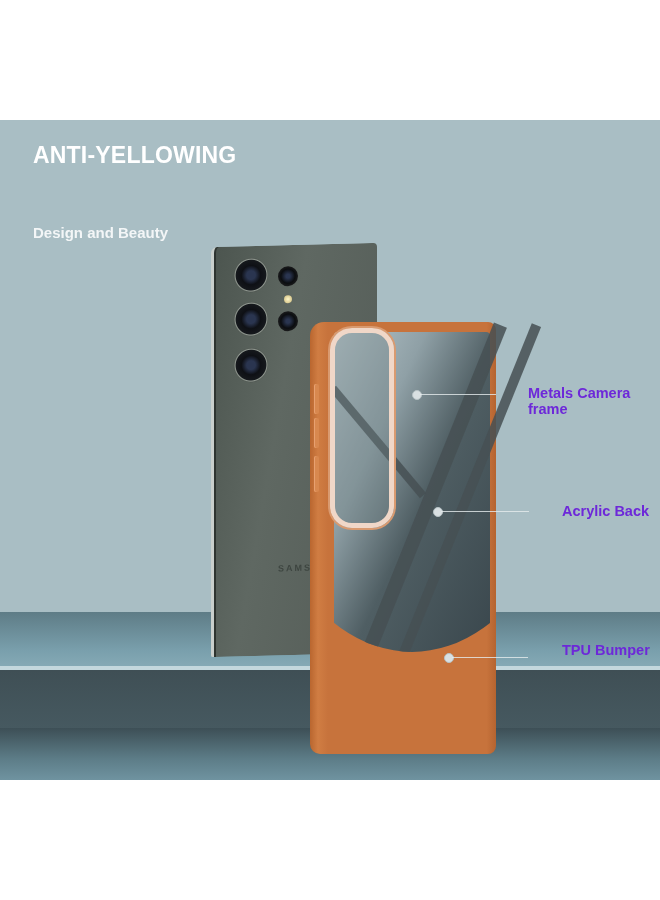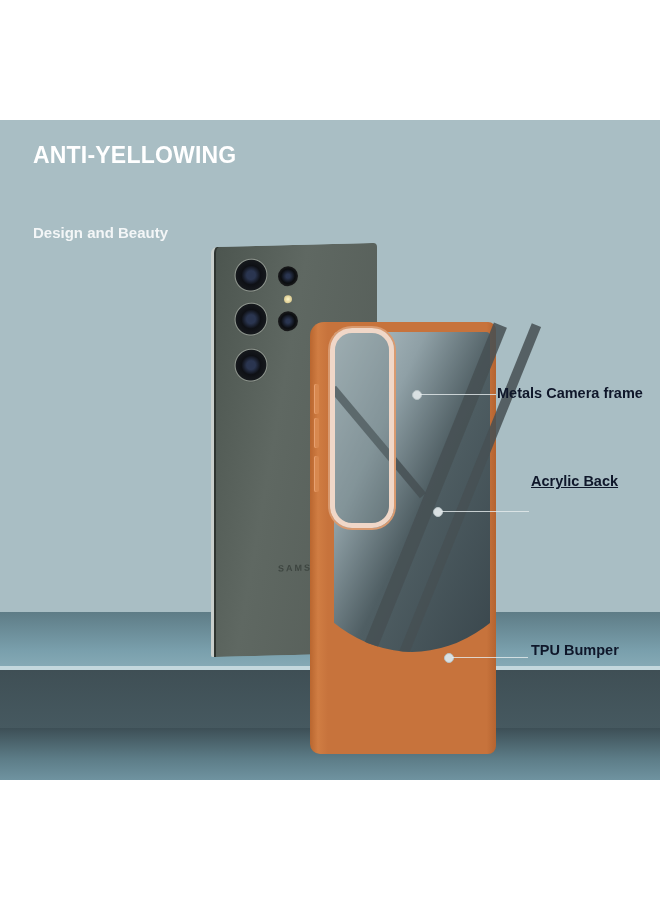--- a/index.html
+++ b/index.html
@@ -51,21 +51,21 @@
     }
     .stripe { position: absolute; background: rgba(70,80,84,0.85); }
     .camera-frame {
       position: absolute; left: 20px; top: 6px; width: 54px; height: 190px;
       border: 5px solid #f0d7c8; border-radius: 22px;
       background: rgba(110,125,128,0.35);
       box-shadow: 0 0 0 2px #d99a70;
     }
     .btn { position: absolute; left: 4px; width: 5px; background: #d8884f; border-radius: 2px; box-shadow: inset 1px 0 #e8a070; }
 
-    .callout { position: absolute; color: #0f172a; font-weight: bold; font-size: 14.5px; }
+    .callout { position: absolute; color: #6d28d9; font-weight: bold; font-size: 14.5px; margin-left: 31px; }
     .leader { position: absolute; height: 1px; background: rgba(230,236,238,0.8); }
     .dot { position: absolute; width: 8px; height: 8px; border-radius: 50%; background: #d9e0e2; border: 1px solid #b8c3c6; }
   </style>
 </head>
 <body>
 
 <div class="scene">
   <div class="band1"></div>
   <div class="band-line"></div>
   <div class="band2"></div>
@@ -95,18 +95,18 @@
     <div class="btn" style="top:96px;height:30px;"></div>
     <div class="btn" style="top:134px;height:36px;"></div>
   </div>
 
   <div class="dot" style="left:412px;top:270px;"></div>
   <div class="leader" style="left:420px;top:274px;width:76px;"></div>
   <div class="callout" style="left:497px;top:265px;">Metals Camera frame</div>
 
   <div class="dot" style="left:433px;top:387px;"></div>
   <div class="leader" style="left:441px;top:391px;width:88px;"></div>
-  <div class="callout" style="left:531px;top:353px;text-decoration:underline;">Acrylic Back</div>
+  <div class="callout" style="left:531px;top:383px;">Acrylic Back</div>
 
   <div class="dot" style="left:444px;top:533px;"></div>
   <div class="leader" style="left:452px;top:537px;width:76px;"></div>
   <div class="callout" style="left:531px;top:522px;text-align:center;">TPU Bumper</div>
 </div>
 
 </body></html>

